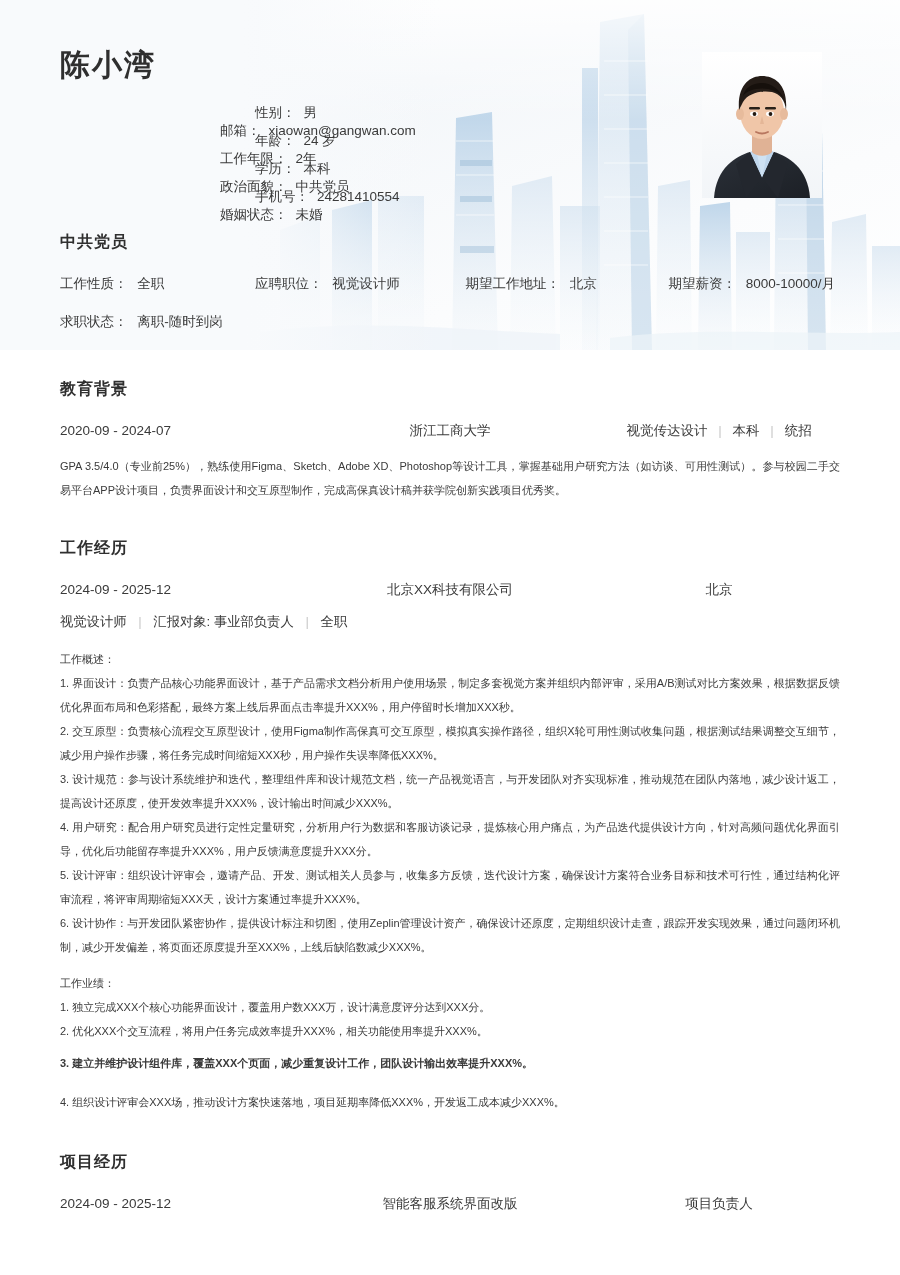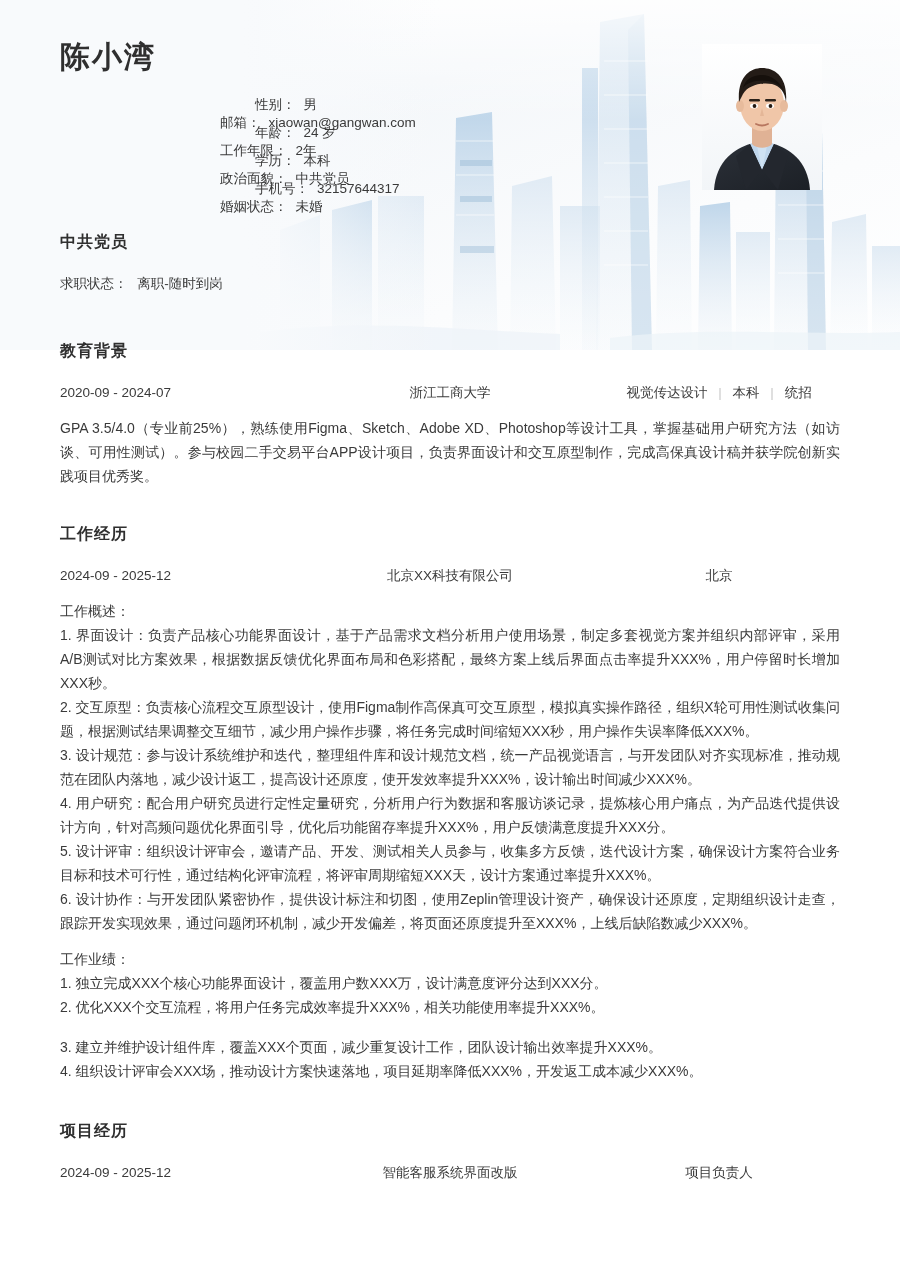--- a/index.html
+++ b/index.html
@@ -39,21 +39,21 @@
   .banner-fade {
     position: absolute;
     left: 0; top: 0;
     width: 440px; height: 350px;
     background: linear-gradient(90deg, #f8fafc 0%, #f8fafc 55%, rgba(248,250,252,0.0) 100%);
     pointer-events: none;
   }
 
   .header-content {
     position: absolute;
-    left: 0; top: 4px;
+    left: 0; top: 12px;
     width: 900px; height: 350px;
   }
 
   .name {
     position: absolute;
     left: 60px;
     top: 33px;
     font-size: 30px;
     font-weight: bold;
     letter-spacing: 2px;
@@ -120,21 +120,21 @@
   .entry-right{ width: 31%; text-align: center; white-space: nowrap; }
 
   .tag-list { display: inline-block; }
   .tag-sep {
     display: inline-block;
     color: #c9c9c9;
     margin: 0 7px;
   }
 
   .para {
-    font-size: 14px;
+    font-size: 11px;
     line-height: 24px;
     color: #3a3a3a;
     margin: 0 0 10px 0;
     text-align: justify;
   }
   .meta-line {
     font-size: 13.3px;
     color: #3a3a3a;
     margin: 0 0 16px 0;
   }
@@ -259,21 +259,21 @@
           </div>
           <div class="info-cell col2">
             <span class="info-label">政治面貌：</span>
             <span class="info-value">中共党员</span>
           </div>
         </div>
 
         <div class="info-row">
           <div class="info-cell col1">
             <span class="info-label">手机号：</span>
-            <span class="info-value">32157644317</span>
+            <span class="info-value">24281410554</span>
           </div>
           <div class="info-cell col2">
             <span class="info-label">婚姻状态：</span>
             <span class="info-value">未婚</span>
           </div>
         </div>
 
       </div>
 
       <div class="photo">
@@ -321,20 +321,38 @@
           <path d="M54 80 Q60 83 66 80" stroke="#b8775f" stroke-width="1.8" fill="none" stroke-linecap="round"></path>
         </svg>
       </div>
 
     </div>
   </div>
 
   <div class="section" style="margin-top:-118px;">
     <div class="section-title">中共党员</div>
 
+    <div class="entry-row" style="margin-bottom:20px;">
+      <div style="width:25%;">
+        <span>工作性质：</span>
+        <span style="margin-left:6px;">全职</span>
+      </div>
+      <div style="width:27%;">
+        <span>应聘职位：</span>
+        <span style="margin-left:6px;">视觉设计师</span>
+      </div>
+      <div style="width:26%;">
+        <span>期望工作地址：</span>
+        <span style="margin-left:6px;">北京</span>
+      </div>
+      <div style="width:22%;">
+        <span>期望薪资：</span>
+        <span style="margin-left:6px;">8000-10000/月</span>
+      </div>
+    </div>
 
     <div class="entry-row">
       <div style="width:100%;">
         <span>求职状态：</span>
         <span style="margin-left:6px;">离职-随时到岗</span>
       </div>
     </div>
   </div>
 
   <div class="spacer-lg"></div>
@@ -362,35 +380,42 @@
   <div class="section">
     <div class="section-title">工作经历</div>
 
     <div class="entry-row">
       <div class="entry-left">2024-09 - 2025-12</div>
       <div class="entry-mid">北京XX科技有限公司</div>
       <div class="entry-right">北京</div>
     </div>
 
 
+    <div class="meta-line">
+      <span>视觉设计师</span>
+      <span class="meta-sep">|</span>
+      <span>汇报对象: 事业部负责人</span>
+      <span class="meta-sep">|</span>
+      <span>全职</span>
+    </div>
 
     <p class="para" style="margin-bottom:0;">工作概述：</p>
     <p class="para" style="margin-bottom:0;">1. 界面设计：负责产品核心功能界面设计，基于产品需求文档分析用户使用场景，制定多套视觉方案并组织内部评审，采用A/B测试对比方案效果，根据数据反馈优化界面布局和色彩搭配，最终方案上线后界面点击率提升XXX%，用户停留时长增加XXX秒。</p>
     <p class="para" style="margin-bottom:0;">2. 交互原型：负责核心流程交互原型设计，使用Figma制作高保真可交互原型，模拟真实操作路径，组织X轮可用性测试收集问题，根据测试结果调整交互细节，减少用户操作步骤，将任务完成时间缩短XXX秒，用户操作失误率降低XXX%。</p>
     <p class="para" style="margin-bottom:0;">3. 设计规范：参与设计系统维护和迭代，整理组件库和设计规范文档，统一产品视觉语言，与开发团队对齐实现标准，推动规范在团队内落地，减少设计返工，提高设计还原度，使开发效率提升XXX%，设计输出时间减少XXX%。</p>
     <p class="para" style="margin-bottom:0;">4. 用户研究：配合用户研究员进行定性定量研究，分析用户行为数据和客服访谈记录，提炼核心用户痛点，为产品迭代提供设计方向，针对高频问题优化界面引导，优化后功能留存率提升XXX%，用户反馈满意度提升XXX分。</p>
     <p class="para" style="margin-bottom:0;">5. 设计评审：组织设计评审会，邀请产品、开发、测试相关人员参与，收集多方反馈，迭代设计方案，确保设计方案符合业务目标和技术可行性，通过结构化评审流程，将评审周期缩短XXX天，设计方案通过率提升XXX%。</p>
     <p class="para" style="margin-bottom:0;">6. 设计协作：与开发团队紧密协作，提供设计标注和切图，使用Zeplin管理设计资产，确保设计还原度，定期组织设计走查，跟踪开发实现效果，通过问题闭环机制，减少开发偏差，将页面还原度提升至XXX%，上线后缺陷数减少XXX%。</p>
 
     <div class="spacer-sm"></div>
 
     <p class="para" style="margin-bottom:0;">工作业绩：</p>
     <p class="para" style="margin-bottom:0;">1. 独立完成XXX个核心功能界面设计，覆盖用户数XXX万，设计满意度评分达到XXX分。</p>
-    <p class="para" style="margin-bottom:16px;">2. 优化XXX个交互流程，将用户任务完成效率提升XXX%，相关功能使用率提升XXX%。</p>
-    <p class="para" style="margin-bottom:0;">3. 建立并维护设计组件库，覆盖XXX个页面，减少重复设计工作，团队设计输出效率提升XXX%。</p>
+    <p class="para" style="margin-bottom:8px;">2. 优化XXX个交互流程，将用户任务完成效率提升XXX%，相关功能使用率提升XXX%。</p>
+    <p class="para" style="margin-bottom:15px;font-weight:bold;">3. 建立并维护设计组件库，覆盖XXX个页面，减少重复设计工作，团队设计输出效率提升XXX%。</p>
     <p class="para" style="margin-bottom:0;">4. 组织设计评审会XXX场，推动设计方案快速落地，项目延期率降低XXX%，开发返工成本减少XXX%。</p>
 
     <div class="spacer-sm"></div>
 
   </div>
 
   <div class="spacer-md"></div>
 
   <div class="section">
     <div class="section-title">项目经历</div>

